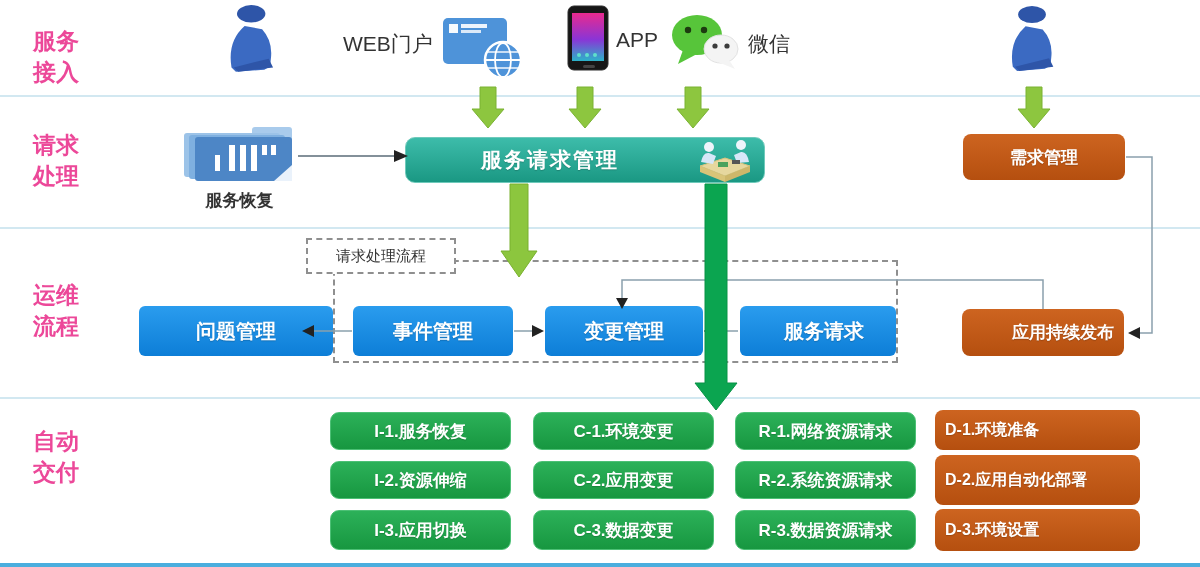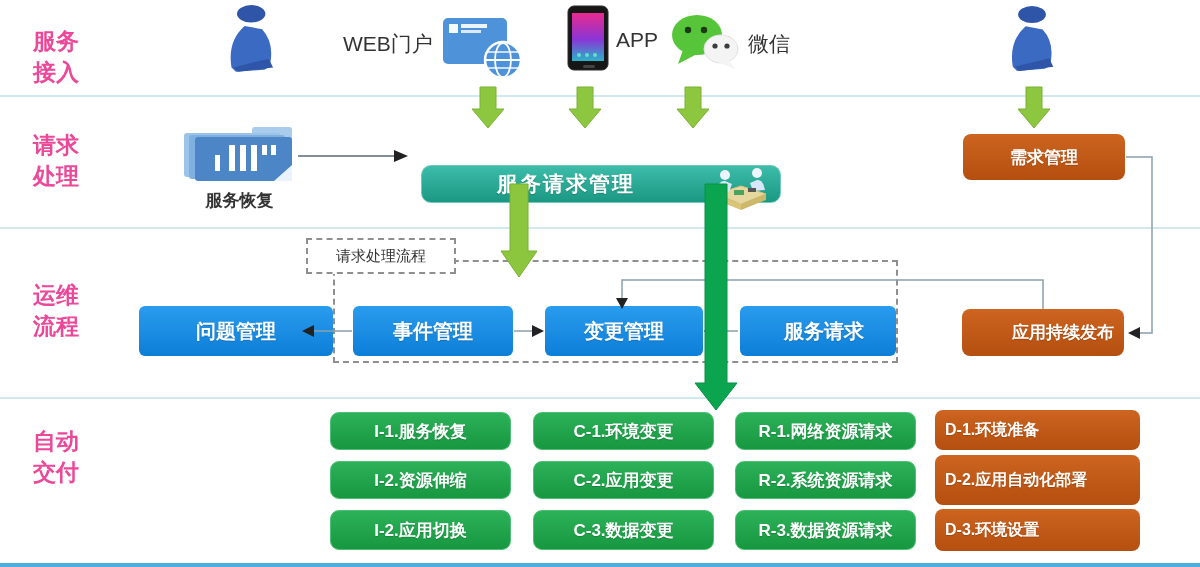--- a/index.html
+++ b/index.html
@@ -17,23 +17,23 @@
     font-size:23px; font-weight:bold; color:#ec4899; line-height:1.35; z-index:2;
   }
   .chan-label { position:absolute; font-size:21px; color:#333; font-weight:500; z-index:2; }
 
   .icon { position:absolute; z-index:2; }
 
   .box { position:absolute; z-index:2; display:flex; align-items:center; justify-content:center;
          color:#fff; font-weight:bold; text-shadow:0 1px 1px rgba(0,0,0,.18); }
 
   #service-request-mgmt {
-    left:421px; top:137px; width:360px; height:38px;
+    left:405px; top:137px; width:360px; height:46px;
     background:linear-gradient(#3dbcaa,#1a9883); border:1px solid #6fcabb;
-    border-radius:10px; font-size:21px; letter-spacing:2px;margin-top:28px;
+    border-radius:10px; font-size:21px; letter-spacing:2px;
   }
   #service-request-mgmt .label-shift { margin-right:70px; }
   #srm-desk { position:absolute; right:8px; top:-6px; }
 
   .orange-box { background:linear-gradient(#cd6420,#b54f0f); border-radius:8px; font-size:17px; }
   #demand-mgmt { left:963px; top:134px; width:162px; height:46px; }
   #continuous-release { left:962px; top:309px; width:162px; height:47px;padding-left:40px; }
 
   .blue-box { background:linear-gradient(#2a9cee,#0d7ed7); border-radius:6px; font-size:20px; height:50px; top:306px; }
   #problem-mgmt  { left:139px; width:194px; }
@@ -205,21 +205,21 @@
     <span>应用持续发布</span>
   </div>
 
   <div class="box green-box gcol-i grow-1">
     <span>I-1.服务恢复</span>
     </div>
   <div class="box green-box gcol-i grow-2">
     <span>I-2.资源伸缩</span>
     </div>
   <div class="box green-box gcol-i grow-3">
-    <span>I-2.应用切换</span>
+    <span>I-3.应用切换</span>
     </div>
 
   <div class="box green-box gcol-c grow-1">
     <span>C-1.环境变更</span>
     </div>
   <div class="box green-box gcol-c grow-2">
     <span>C-2.应用变更</span>
     </div>
   <div class="box green-box gcol-c grow-3">
     <span>C-3.数据变更</span>

